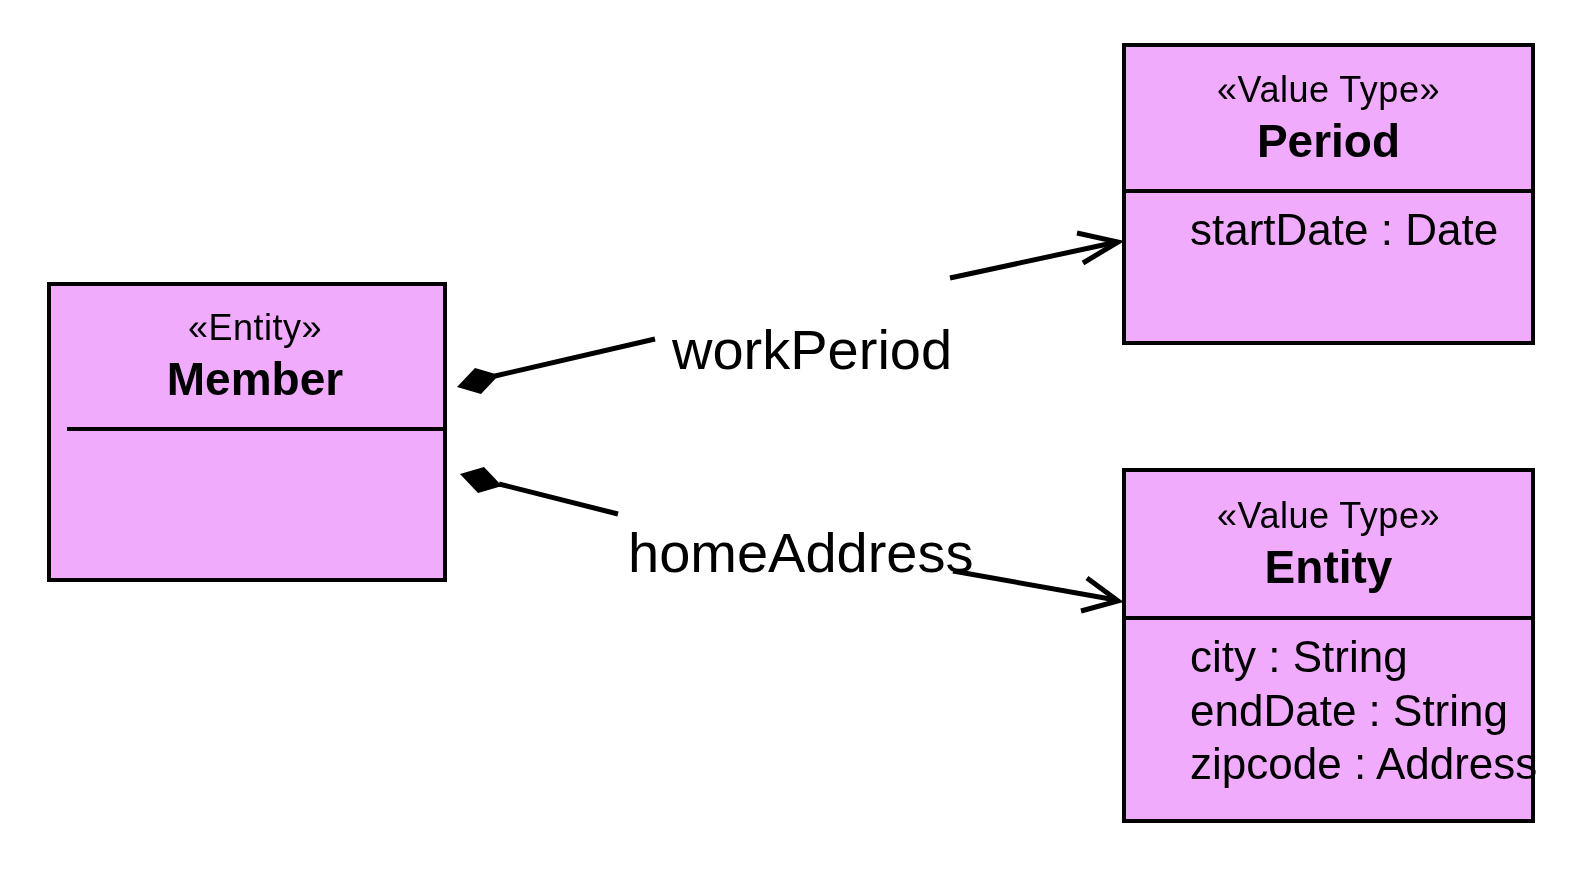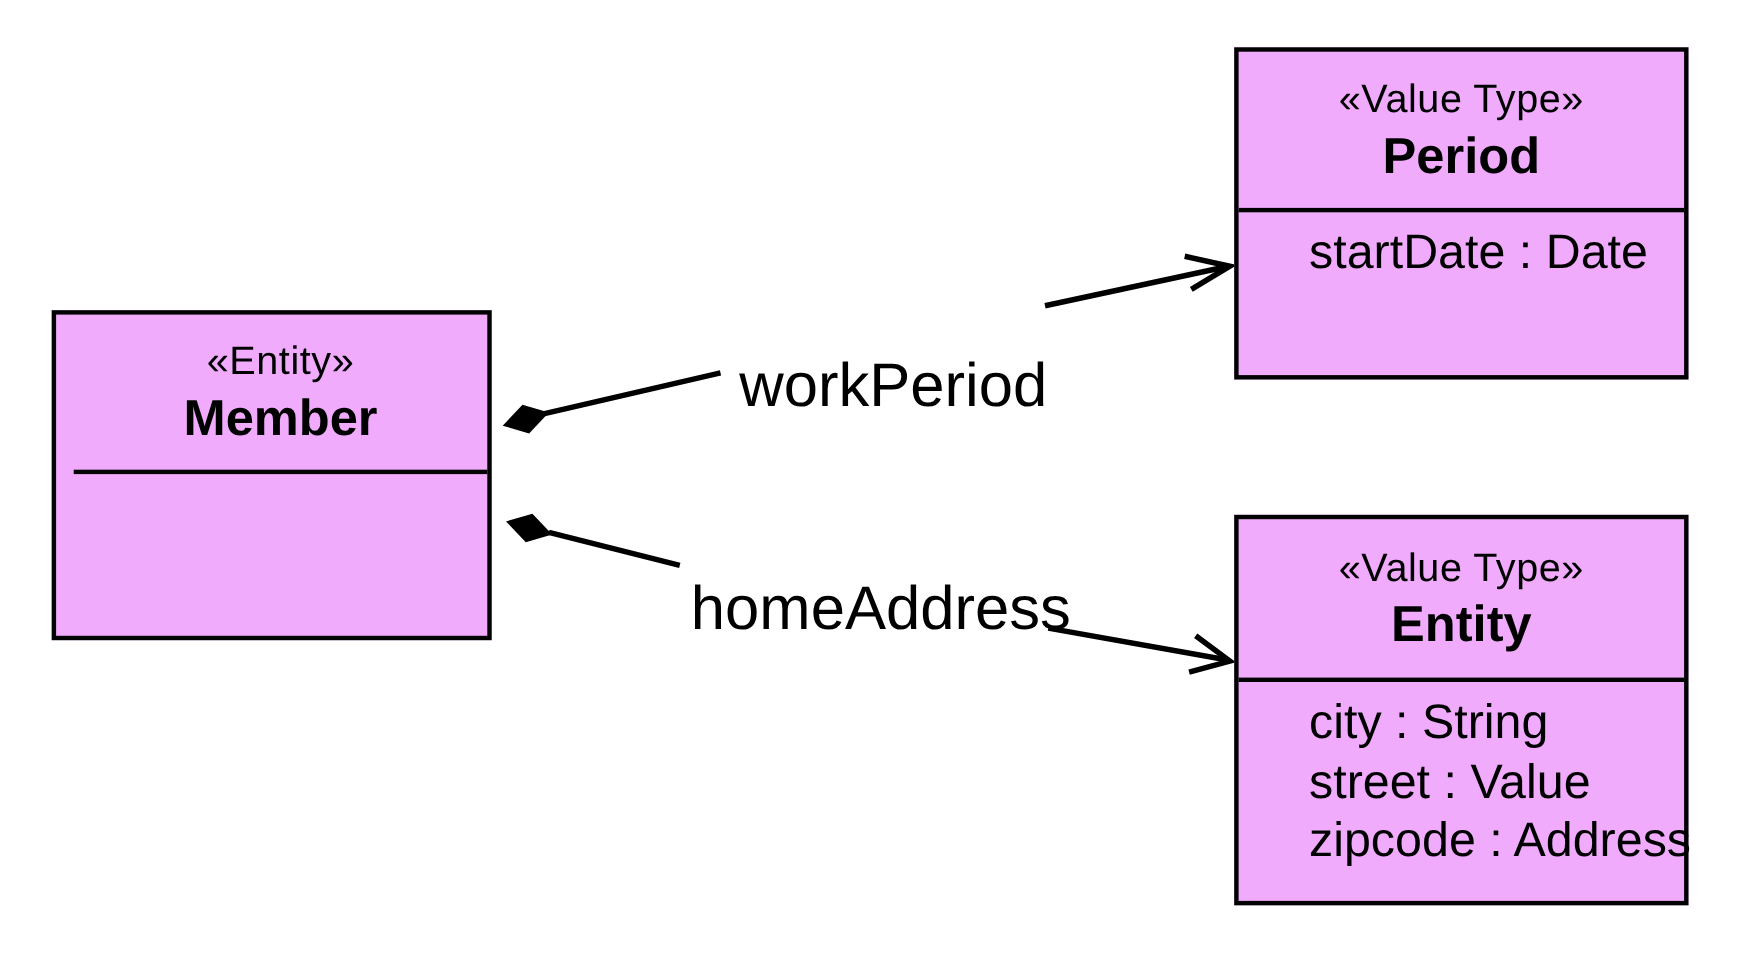--- a/index.html
+++ b/index.html
@@ -114,21 +114,21 @@
     </div>
   </div>
 
   <div class="uml-class box-address">
     <div class="uml-header">
       <div class="stereotype">«Value Type»</div>
       <div class="classname">Entity</div>
     </div>
     <div class="uml-attrs">
       <div class="attr">city : String</div>
-      <div class="attr">street : Value</div>
+      <div class="attr">endDate : String</div>
       <div class="attr">zipcode : Address</div>
     </div>
   </div>
 
   <div class="rel-label label-workperiod">workPeriod</div>
   <div class="rel-label label-homeaddress">homeAddress</div>
 
 </div>
 
 </body></html>

